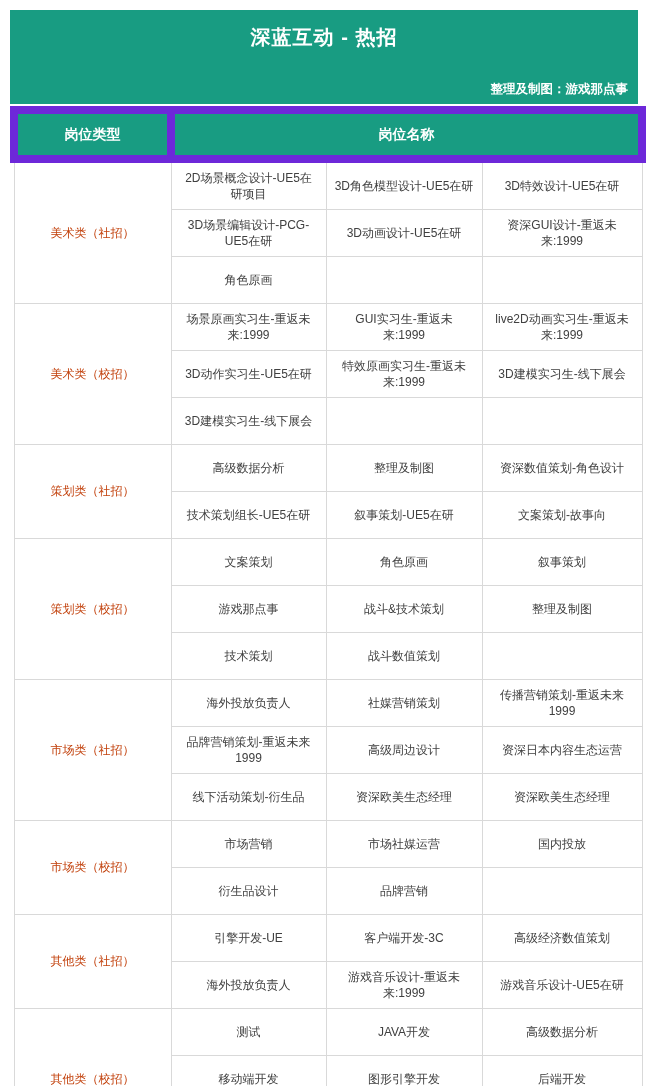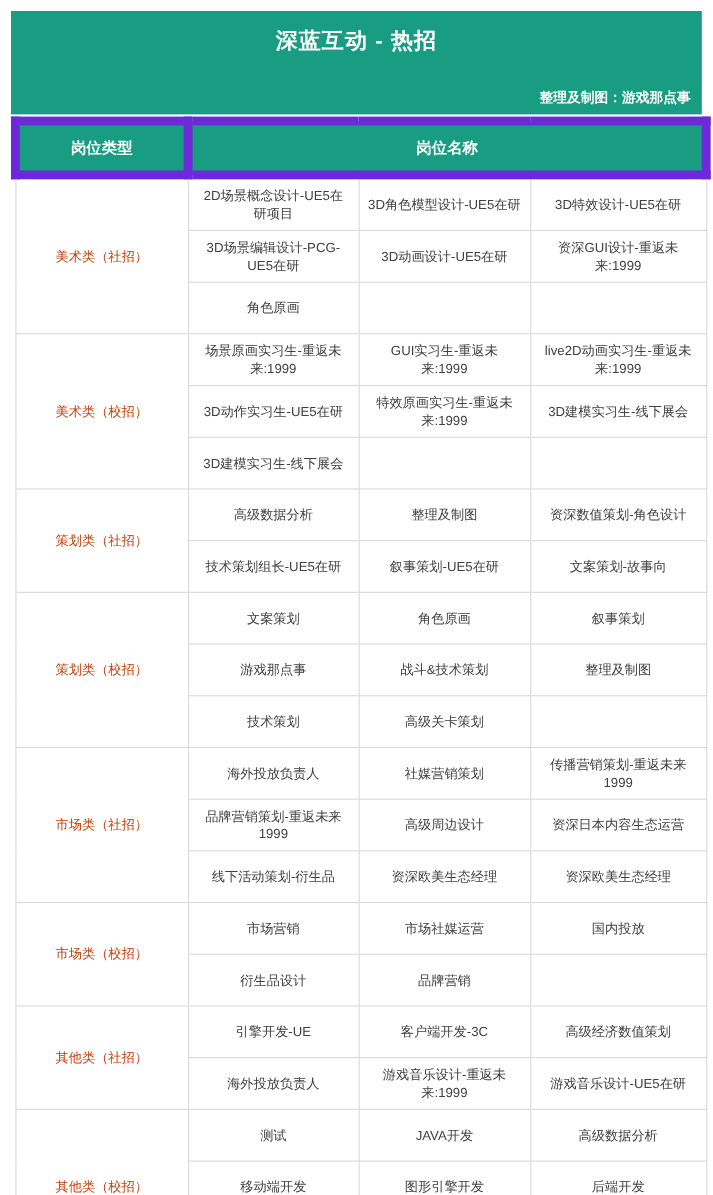--- a/index.html
+++ b/index.html
@@ -143,21 +143,21 @@
           <td>角色原画</td>
           <td>叙事策划</td>
         </tr>
         <tr>
           <td>游戏那点事</td>
           <td>战斗&amp;技术策划</td>
           <td>整理及制图</td>
         </tr>
         <tr>
           <td>技术策划</td>
-          <td>高级关卡策划</td>
+          <td>战斗数值策划</td>
           <td></td>
         </tr>
         <tr>
           <td rowspan="3" class="cat">市场类（社招）</td>
           <td>海外投放负责人</td>
           <td>社媒营销策划</td>
           <td>传播营销策划-重返未来1999</td>
         </tr>
         <tr>
           <td>品牌营销策划-重返未来1999</td>

